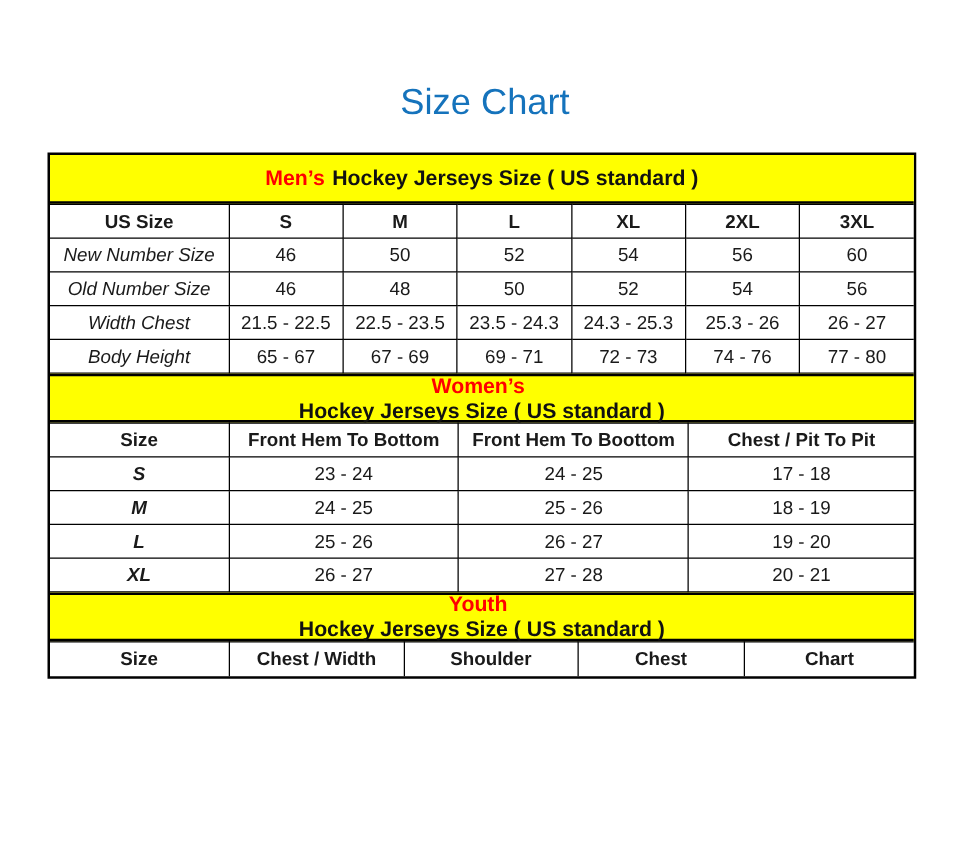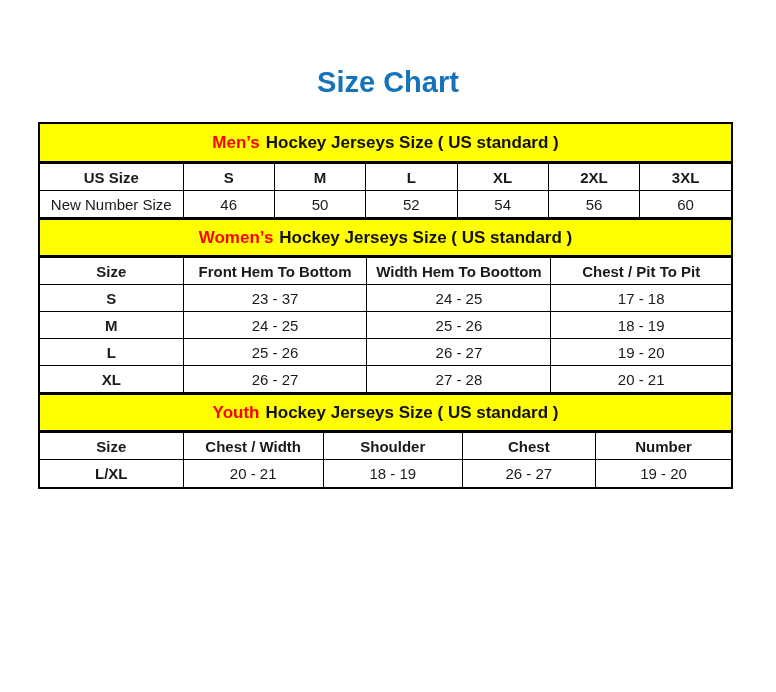--- a/index.html
+++ b/index.html
@@ -10,21 +10,21 @@
     font-family: "Liberation Sans", sans-serif;
     color: #1a1a1a;
     overflow: hidden;
   }
   .page-title {
     position: absolute;
     top: 66px; left: 0; width: 100%;
     margin: 0;
     text-align: center;
     font-size: 29px;
-    font-weight: 700;
+    font-weight: 400;
     color: var(--accent-blue, #1573BC);
   }
   .size-chart {
     position: absolute;
     left: 38px; top: 122px;
     width: 695px;
     box-sizing: border-box;
     border: 2px solid var(--border-black, #000);
     background: #fff;
   }
@@ -34,40 +34,40 @@
     height: 39px;
     background: var(--band-yellow, #FFFF00);
     border-bottom: 2px solid var(--border-black, #000);
     display: flex;
     align-items: center;
     justify-content: center;
     font-size: 17px;
     font-weight: 700;
     color: #111;
   }
-  section + section .band { border-top: 2px solid var(--border-black, #000); }
+  section + section .band { border-top: 2px solid var(--border-black, #000); flex-direction: column; }
   .band .hl { color: var(--highlight-red, #FF0000); margin-right: 6px; }
   table {
     width: 100%;
     border-collapse: collapse;
     table-layout: fixed;
   }
   th, td {
     box-sizing: border-box;
     border: 1px solid var(--border-black, #000);
     height: 27px;
     padding: 0 2px;
     text-align: center;
     vertical-align: middle;
     font-size: 15px;
     white-space: nowrap;
     font-weight: 400;
   }
   thead th { font-weight: 700; margin-top: 17px; }
-  tbody th { font-weight: 700; }
+  tbody th { font-weight: 700; font-style: italic; }
   table.labels-regular tbody th { font-weight: 400; }
   
   table tr > *:first-child { border-left: none; }
   table tr > *:last-child { border-right: none; }
   section:last-child table tr:last-child > * { border-bottom: none; }
   .squiggle {
     text-decoration-style: wavy;
     text-decoration-color: #c00000;
     text-decoration-thickness: 1px;
     text-underline-offset: 3px;
@@ -109,48 +109,75 @@
       <tbody>
           <tr>
             <th scope="row">New Number Size</th>
             <td>46</td>
             <td>50</td>
             <td>52</td>
             <td>54</td>
             <td>56</td>
             <td>60</td>
           </tr>
+          <tr>
+            <th scope="row">Old Number Size</th>
+            <td>46</td>
+            <td>48</td>
+            <td>50</td>
+            <td>52</td>
+            <td>54</td>
+            <td>56</td>
+          </tr>
+          <tr>
+            <th scope="row">Width Chest</th>
+            <td>21.5 - 22.5</td>
+            <td>22.5 - 23.5</td>
+            <td>23.5 - 24.3</td>
+            <td>24.3 - 25.3</td>
+            <td>25.3 - 26</td>
+            <td>26 - 27</td>
+          </tr>
+          <tr>
+            <th scope="row">Body Height</th>
+            <td>65 - 67</td>
+            <td>67 - 69</td>
+            <td>69 - 71</td>
+            <td>72 - 73</td>
+            <td>74 - 76</td>
+            <td>77 - 80</td>
+          </tr>
         </tbody>
     </table>
   </section>
 
   <section>
     <div class="band">
       <span class="hl">Women’s</span>
         <span>Hockey Jerseys Size ( US standard )</span>
     </div>
     <table>
       <colgroup>
         <col style="width:20.7%">
         <col style="width:26.62%">
           <col style="width:26.62%">
           <col style="width:26.06%">
       </colgroup>
       <thead>
           <tr>
             <th>Size</th>
             <th>Front Hem To Bottom</th>
-            <th><span>Width Hem To </span><span class="squiggle">Boottom</span></th>
+            <th><span>Front Hem To </span><span class="squiggle">Boottom</span></th>
             <th>Chest / Pit To Pit</th>
           </tr>
         </thead>
       <tbody>
           <tr>
             <th scope="row">S</th>
-            <td>23 - 37</td>
+            <td>23 - 24</td>
             <td>24 - 25</td>
             <td>17 - 18</td>
           </tr>
           <tr>
             <th scope="row">M</th>
             <td>24 - 25</td>
             <td>25 - 26</td>
             <td>18 - 19</td>
           </tr>
           <tr>
@@ -181,28 +208,21 @@
           <col style="width:20.1%">
           <col style="width:19.3%">
           <col style="width:19.6%">
       </colgroup>
       <thead>
           <tr>
             <th>Size</th>
             <th>Chest / Width</th>
             <th>Shoulder</th>
             <th>Chest</th>
-            <th>Number</th>
+            <th>Chart</th>
           </tr>
         </thead>
       <tbody>
-          <tr>
-            <th scope="row">L/XL</th>
-            <td>20 - 21</td>
-            <td>18 - 19</td>
-            <td>26 - 27</td>
-            <td>19 - 20</td>
-          </tr>
         </tbody>
     </table>
   </section>
 
 </div>
 
 </body></html>

